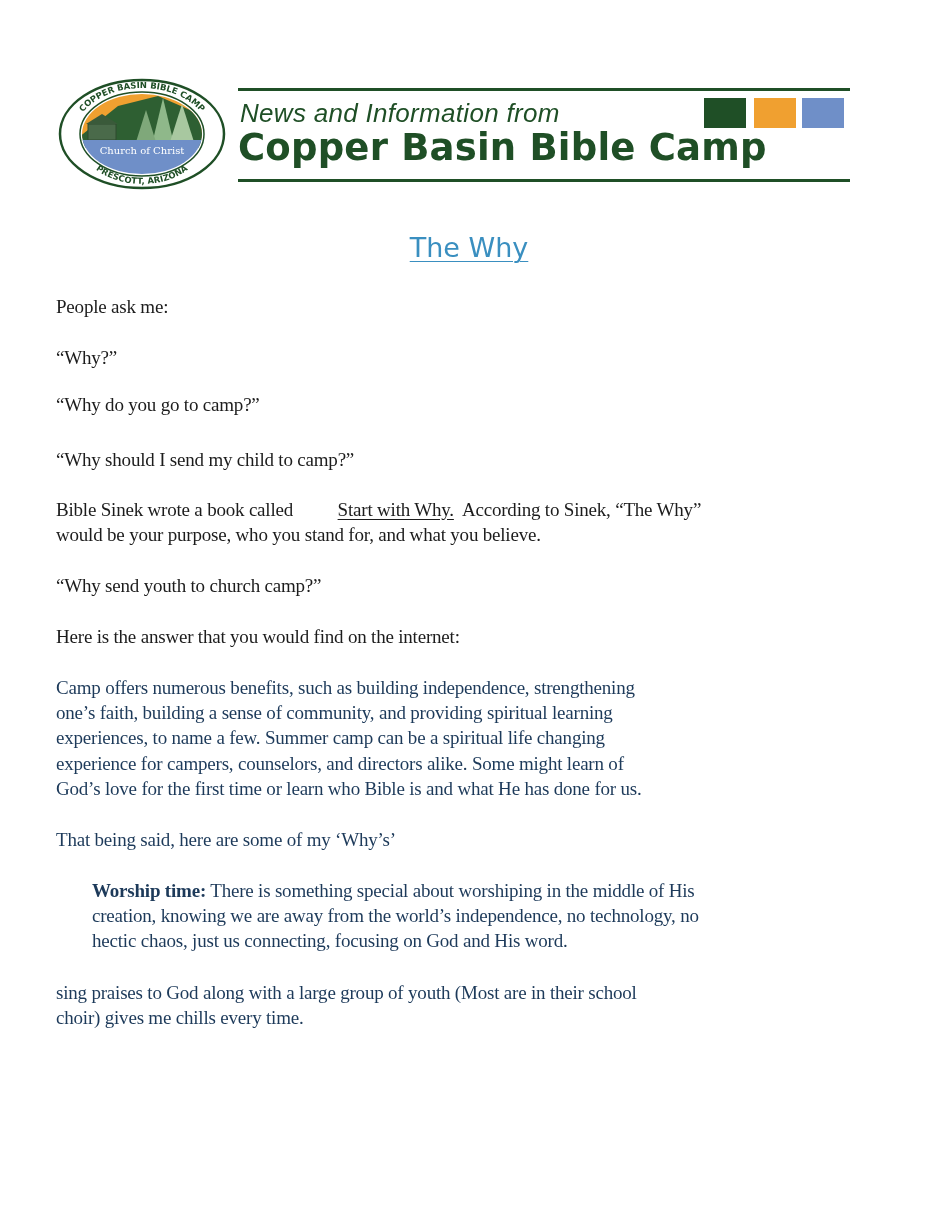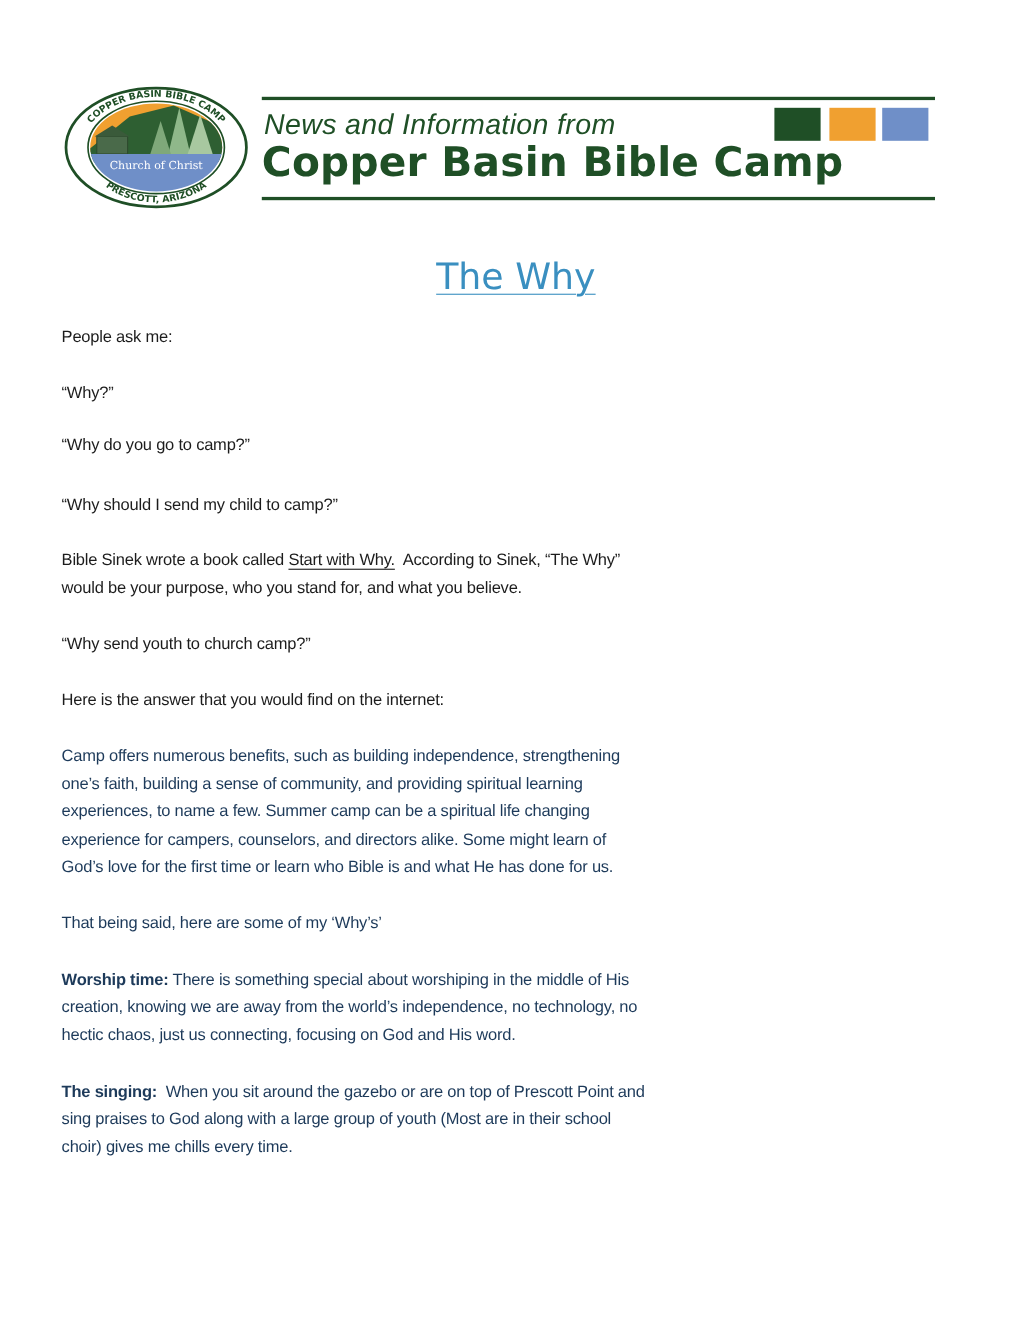--- a/index.html
+++ b/index.html
@@ -10,26 +10,26 @@
     .logo { position: absolute; left: 58px; top: 78px; width: 168px; height: 112px; }
     .banner { position: absolute; left: 238px; top: 86px; width: 612px; height: 100px; }
     .banner .rule { position: absolute; left: 0; width: 612px; height: 3px; background: #1f4f26; }
     .banner .rule.top { top: 2px; }
     .banner .rule.bottom { top: 93px; }
     .banner .subtitle { position: absolute; left: 2px; top: 12px; font-family: Liberation Sans, sans-serif; font-style: italic; font-size: 26px; color: #1f4f26; letter-spacing: 0.3px; white-space: nowrap; }
     .banner .title { position: absolute; left: 0px; top: 40px; font-family: "DejaVu Sans", sans-serif; font-weight: bold; font-size: 37px; color: #1f4f26; white-space: nowrap; letter-spacing: 0.2px; }
     .banner .swatch { position: absolute; top: 12px; width: 42px; height: 30px; }
 
     
-    .doc-title { position: absolute; left: 0; width: 938px; top: 232px; text-align: center; font-family: "DejaVu Sans", sans-serif; font-size: 33px; color: #3a8fc0; }
+    .doc-title { position: absolute; left: 0; width: 938px; top: 232px; text-align: center; font-family: "DejaVu Sans", sans-serif; font-size: 27px; color: #3a8fc0; }
     .doc-title span { text-decoration: underline; text-underline-offset: 4px; text-decoration-thickness: 1px; }
-    .para { position: absolute; left: 56px; width: 820px; font-family: Liberation Sans, sans-serif; font-size: 15px; line-height: 25.2px; letter-spacing: -0.2px; white-space: nowrap; }
+    .para { position: absolute; left: 56px; width: 820px; font-family: Liberation Serif, serif; font-size: 19px; line-height: 25.2px; letter-spacing: -0.2px; white-space: nowrap; }
     .black { color: #1c1c1c; }
     .navy { color: #1d3a5a; }
-    .u { text-decoration: underline; text-underline-offset: 3px; }
+    .u { text-decoration: underline; text-underline-offset: 3px; margin-left: 40px; }
     b { font-weight: bold; }
   </style>
 </head>
 <body>
 
 <div class="page">
 
   <div class="logo">
     <svg width="168" height="112" viewBox="0 0 168 112">
       <defs>
@@ -91,25 +91,24 @@
   <div class="para navy" style="top:675px;">
     <div>Camp offers numerous benefits, such as building independence, strengthening</div>
     <div>one’s faith, building a sense of community, and providing spiritual learning</div>
     <div>experiences, to name a few. Summer camp can be a spiritual life changing</div>
     <div>experience for campers, counselors, and directors alike. Some might learn of</div>
     <div>God’s love for the first time or learn who Bible is and what He has done for us.</div>
   </div>
 
   <div class="para navy" style="top:827px;">That being said, here are some of my ‘Why’s’</div>
 
-  <div class="para navy" style="top:878px;">
+  <div class="para navy" style="top:878px;margin-left:36px;">
     <div><b>Worship time:</b><span style="white-space:pre;"> There is something special about worshiping in the middle of His</span></div>
     <div>creation, knowing we are away from the world’s independence, no technology, no</div>
     <div>hectic chaos, just us connecting, focusing on God and His word.</div>
   </div>
 
   <div class="para navy" style="top:980px;">
-    <div><b>The singing:</b><span style="white-space:pre;">  When you sit around the gazebo or are on top of Prescott Point and</span></div>
     <div>sing praises to God along with a large group of youth (Most are in their school</div>
     <div>choir) gives me chills every time.</div>
   </div>
 
 </div>
 
 </body></html>

